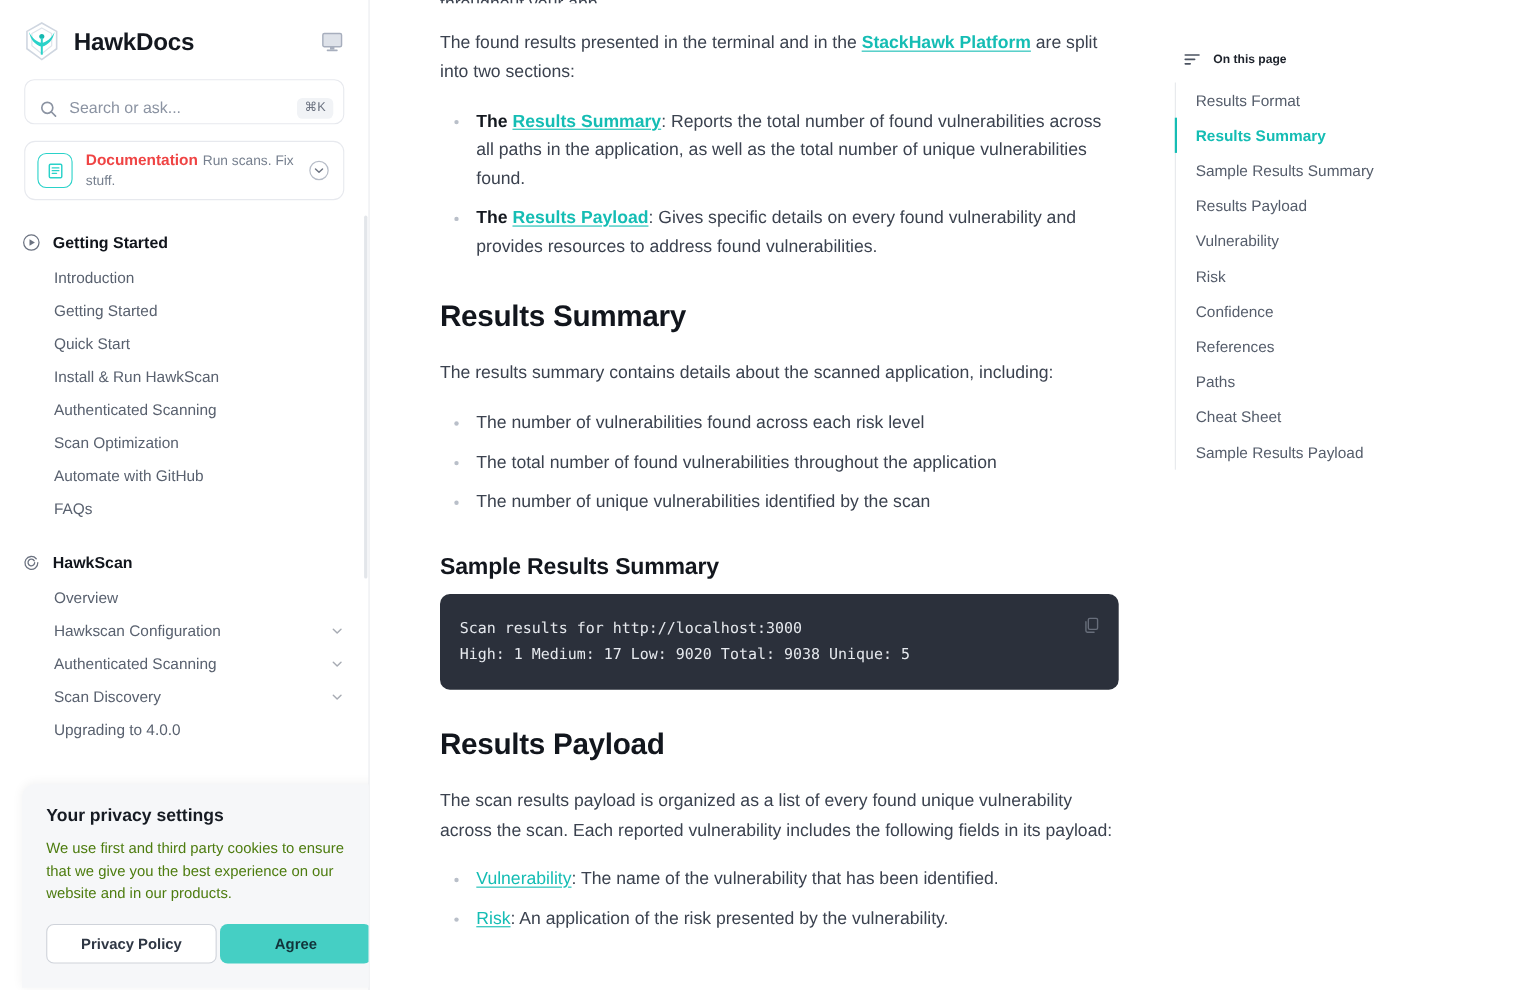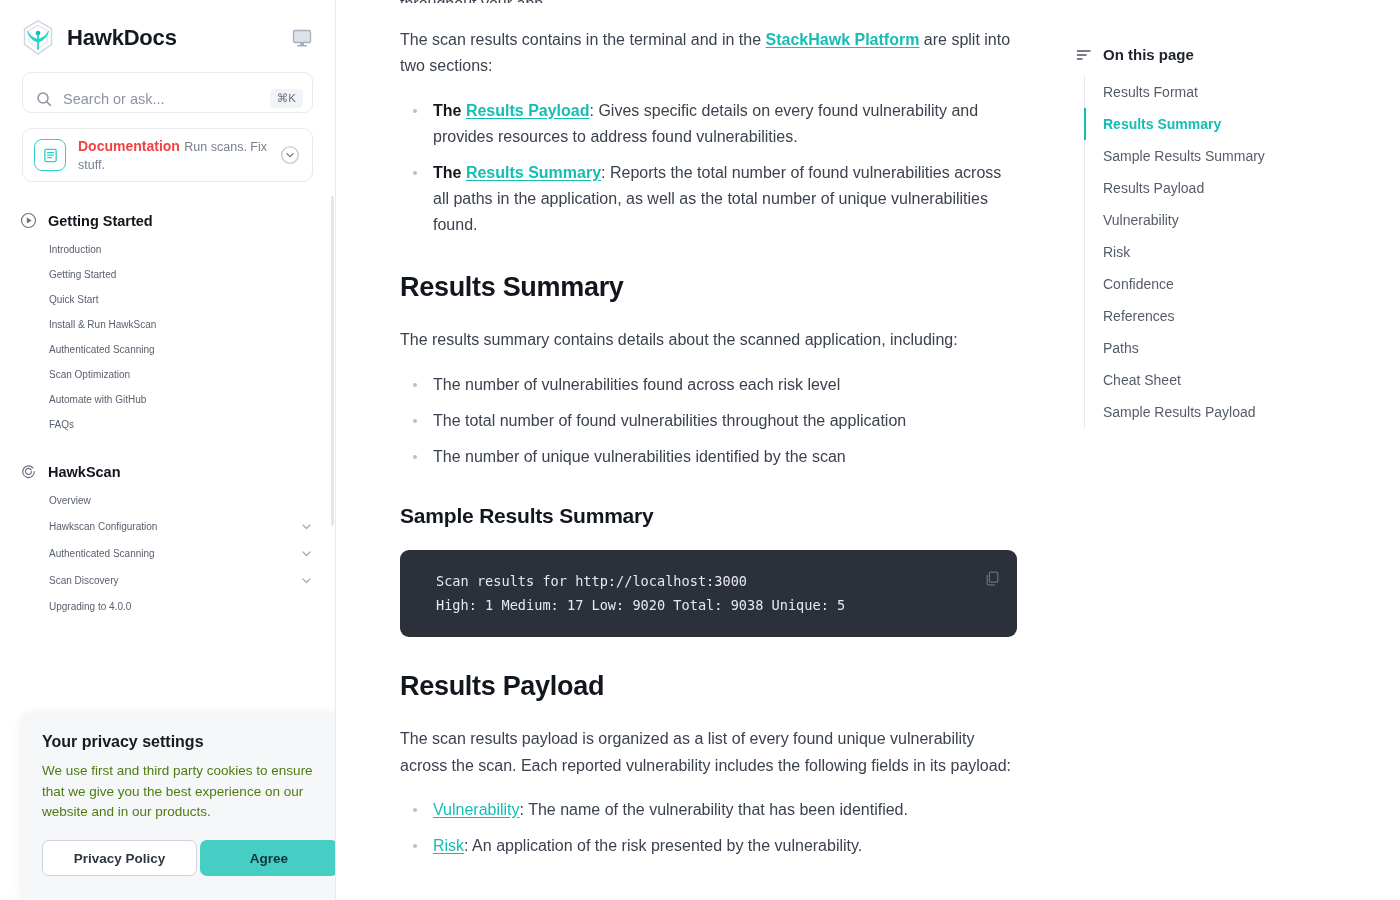--- a/index.html
+++ b/index.html
@@ -78,21 +78,21 @@
     padding: 8px 22px 8px 20px;
   }
   .nav-section-icon { width: 17px; height: 17px; flex: 0 0 17px; }
   .nav-section-title {
     font-size: 14.5px; font-weight: bold; color: #11151c;
     margin-left: 11px;
   }
   .nav-item {
     display: flex; align-items: center;
     padding: 7px 22px 7px 49px;
-    font-size: 10px; color: #59616f;
+    font-size: 14px; color: #59616f;
     cursor: pointer;
   }
   .nav-item-label { flex: 1; }
   .nav-chevron { width: 13px; height: 13px; flex: 0 0 13px; opacity: .6; }
   .nav-gap { height: 18px; }
 
   .sidebar-scrollbar {
     position: absolute; right: 1px; top: 196px;
     width: 3px; height: 330px;
     background: #e3e6ea; border-radius: 3px;
@@ -163,23 +163,23 @@
   ul.bullets li b { color: #14181f; font-weight: bold; }
   h2.heading {
     font-size: 27px; font-weight: bold; color: #12161d;
     margin-top: 34px; letter-spacing: -0.3px;
   }
   h3.subheading {
     font-size: 21px; font-weight: bold; color: #12161d;
     margin-top: 34px; letter-spacing: -0.2px;
   }
   .code-block {
-    margin-top: 22px;
+    margin-top: 12px;
     background: #2b303b; border-radius: 9px;
-    padding: 19px 22px 20px 36px;
+    padding: 19px 22px 20px 18px;
     position: relative;
   }
   .code-line {
     font-family: "DejaVu Sans Mono", monospace;
     font-size: 13.6px; color: #e6e9ee;
     line-height: 1.78; white-space: pre;
   }
   .copy-icon {
     position: absolute; right: 16px; top: 20px;
     width: 17px; height: 17px; opacity: .55; cursor: pointer;
@@ -187,26 +187,25 @@
 
   
   .toc {
     width: 340px; flex: 0 0 340px;
     padding: 46px 24px 0 8px;
     height: 900px; overflow: hidden;
   }
   .toc-header { display: flex; align-items: center; padding-left: 8px; }
   .toc-header-icon { width: 16px; height: 16px; flex: 0 0 16px; }
   .toc-header-text {
-    font-size: 15px; font-weight: 600; color: #1d222b; margin-left: 11px;
+    font-size: 11px; font-weight: 600; color: #1d222b; margin-left: 11px;
   }
   .toc-list {
     margin-top: 13px; border-left: 1px solid #e6e8ec;
     list-style: none;
-    margin-left: 16px;
   }
   .toc-item {
     font-size: 14px; color: #555d6b;
     padding: 8px 0 8px 18px;
     position: relative; cursor: pointer;
   }
   .toc-item.active {
     color: #15bdb4; font-weight: bold;
   }
   .toc-item.active::before {
@@ -365,25 +364,25 @@
         <div class="btn btn-primary">Agree</div>
       </div>
     </div>
   </aside>
 
   <main class="main">
     <div class="content">
 
       <div class="cut-line">throughout your app.</div>
 
-      <p class="para"><span>The scan results contains in the terminal and in the </span><a class="link" href="#">StackHawk Platform</a><span> are split into two sections:</span></p>
+      <p class="para"><span>The found results presented in the terminal and in the </span><a class="link" href="#">StackHawk Platform</a><span> are split into two sections:</span></p>
 
       <ul class="bullets">
+        <li><b>The </b><a class="link" href="#">Results Summary</a><span>: Reports the total number of found vulnerabilities across all paths in the application, as well as the total number of unique vulnerabilities found.</span></li>
         <li><b>The </b><a class="link" href="#">Results Payload</a><span>: Gives specific details on every found vulnerability and provides resources to address found vulnerabilities.</span></li>
-        <li><b>The </b><a class="link" href="#">Results Summary</a><span>: Reports the total number of found vulnerabilities across all paths in the application, as well as the total number of unique vulnerabilities found.</span></li>
       </ul>
 
       <h2 class="heading">Results Summary</h2>
       <p class="para">The results summary contains details about the scanned application, including:</p>
       <ul class="bullets">
         <li>The number of vulnerabilities found across each risk level</li>
         <li>The total number of found vulnerabilities throughout the application</li>
         <li>The number of unique vulnerabilities identified by the scan</li>
       </ul>
 

